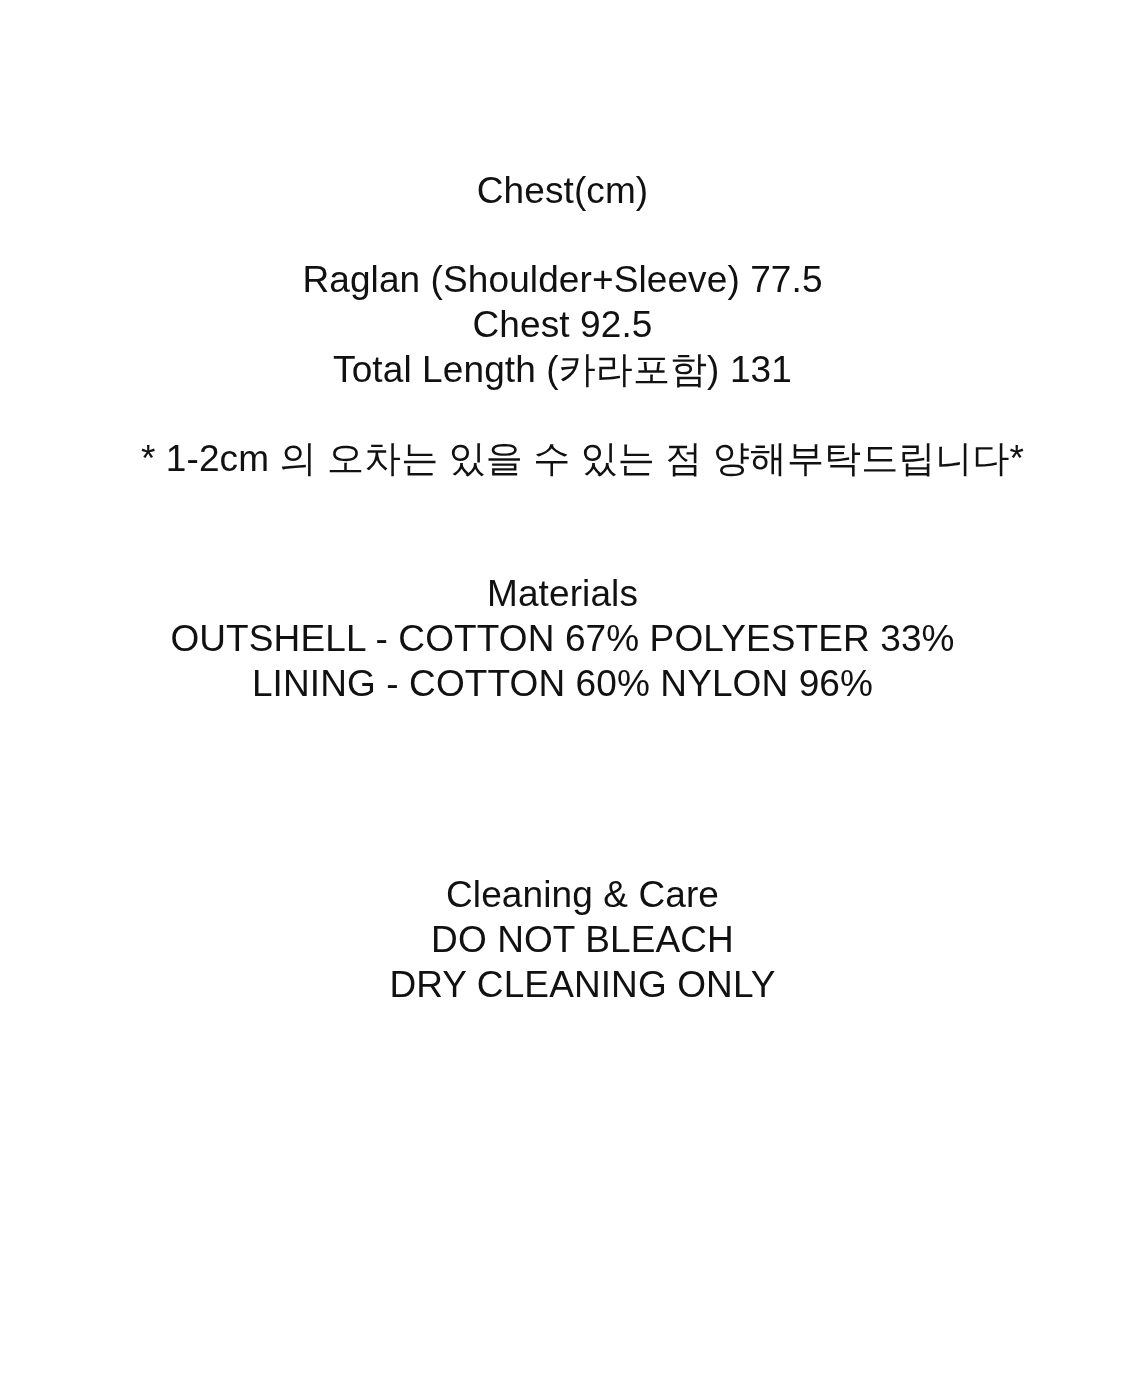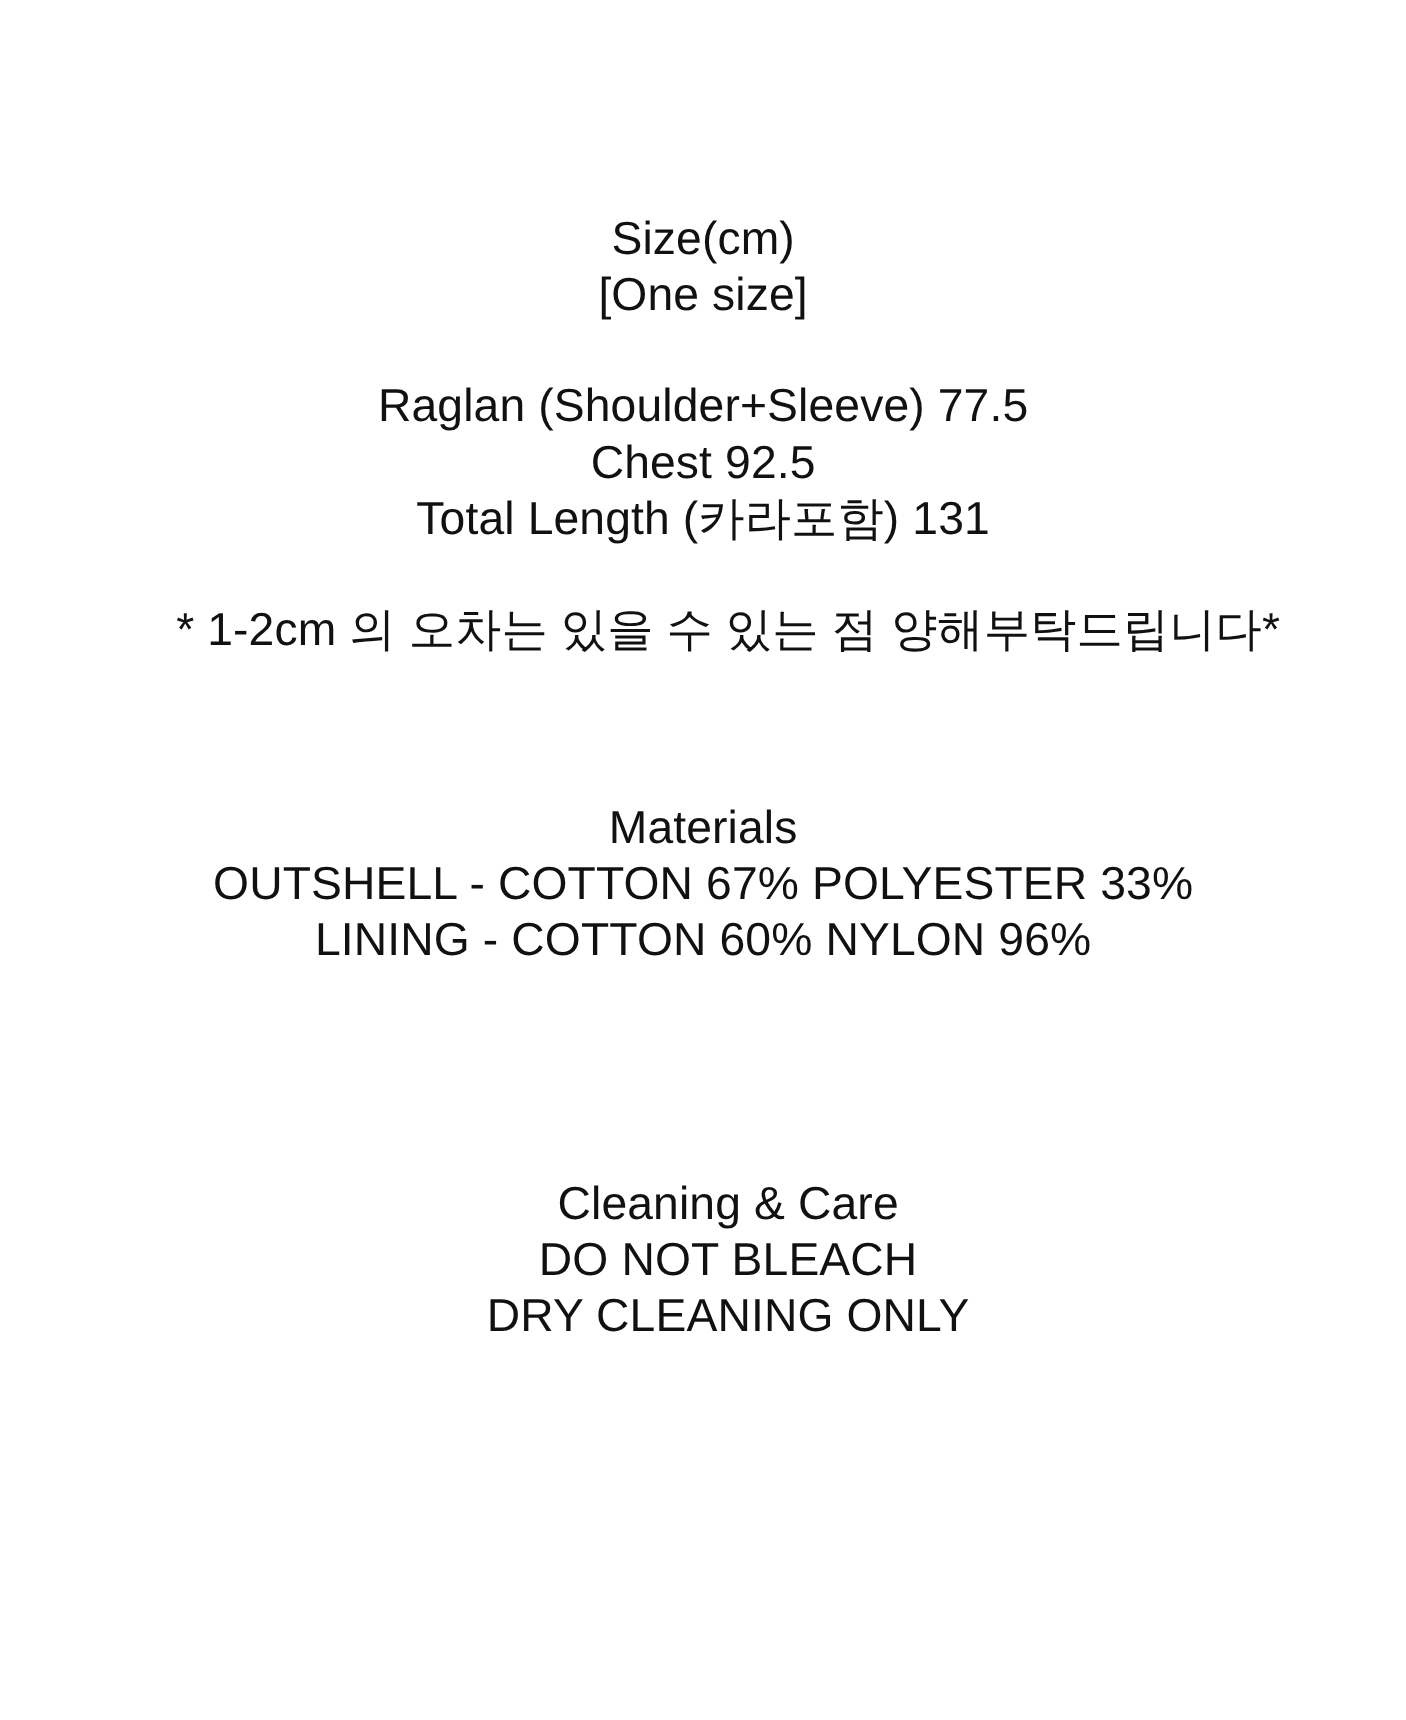--- a/index.html
+++ b/index.html
@@ -34,31 +34,30 @@
     font-size: 37px;
     line-height: 45px;
     font-weight: 400;
     letter-spacing: 0.1px;
     white-space: nowrap;
   }
   
   .size-block { margin-top: 168px; }
   .size-measures { margin-top: 44px; }
   .tolerance-block { margin-top: 44px; padding-left: 40px; }
-  .materials-block { margin-top: 113px; }
+  .materials-block { margin-top: 90px; }
   .care-block { margin-top: 166px; padding-left: 40px; }
 </style>
 </head>
 <body>
 
 <div class="page">
 
   <div class="block size-block">
-    <span class="line">Size(cm)</span>
-    <span class="line">[One size]</span>
+    <span class="line">Chest(cm)</span>
   </div>
 
   <div class="block size-measures">
     <span class="line">Raglan (Shoulder+Sleeve) 77.5</span>
     <span class="line">Chest 92.5</span>
     <span class="line">Total Length (카라포함) 131</span>
   </div>
 
   <div class="block tolerance-block">
     <span class="line">* 1-2cm 의 오차는 있을 수 있는 점 양해부탁드립니다*</span>

